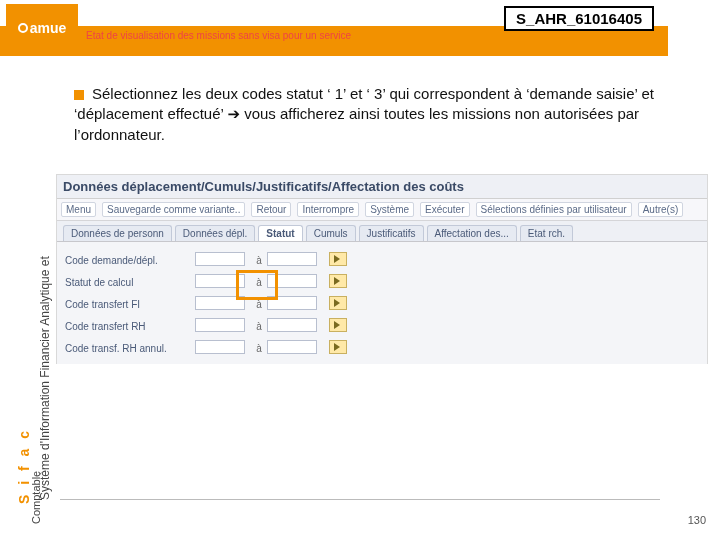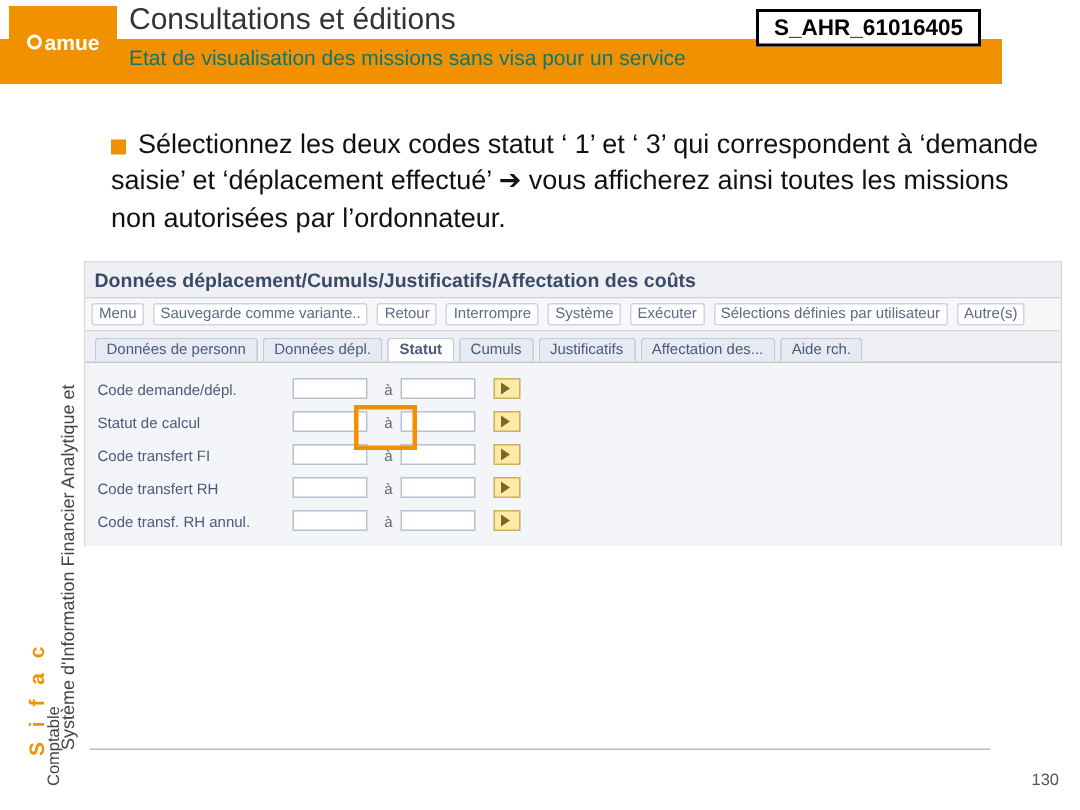--- a/index.html
+++ b/index.html
@@ -6,31 +6,31 @@
   html, body { width: 720px; height: 540px; font-family: Arial, sans-serif; background: #fff; overflow: hidden; }
   .slide { position: relative; width: 720px; height: 540px; }
 
   
   .header-band { position: absolute; left: 0; top: 0; width: 668px; height: 58px; }
   .header-top { height: 26px; background: #fff; }
   .header-orange { height: 30px; background: #f29100; }
   .logo-block { position: absolute; left: 6px; top: 4px; width: 72px; height: 48px; background: #f29100; display: flex; align-items: center; justify-content: center; color: #fff; font-weight: bold; font-size: 14px; }
   .logo-block .q { width: 10px; height: 10px; border: 2px solid #fff; border-radius: 50%; margin-right: 2px; position: relative; }
   .title { position: absolute; left: 86px; top: 2px; font-size: 20px; color: #333; }
-  .subtitle { position: absolute; left: 86px; top: 30px; font-size: 14px; color: #0f766e; }
+  .subtitle { position: absolute; left: 86px; top: 30px; font-size: 10px; color: #ef4444; }
   .code-box { position: absolute; right: 14px; top: 6px; border: 2px solid #000; padding: 2px 10px; font-weight: bold; font-size: 15px; background: #fff; text-align: right; }
 
   
   .side-vert { position: absolute; left: 0; top: 70px; width: 48px; height: 430px; }
   .side-text { position: absolute; left: 38px; top: 430px; transform: rotate(-90deg); transform-origin: left top; white-space: nowrap; font-size: 12px; color: #444; }
   .side-sifac { position: absolute; left: 16px; top: 434px; transform: rotate(-90deg); transform-origin: left top; white-space: nowrap; font-size: 14px; color: #f29100; font-weight: bold; letter-spacing: 3px; }
   .side-sifac2 { position: absolute; left: 30px; top: 454px; transform: rotate(-90deg); transform-origin: left top; white-space: nowrap; font-size: 11px; color: #444; }
 
   
-  .body-text { position: absolute; left: 74px; top: 84px; width: 620px; font-size: 18px; color: #111; line-height: 1.35; }
+  .body-text { position: absolute; left: 74px; top: 84px; width: 620px; font-size: 15px; color: #111; line-height: 1.35; }
   .bullet-sq { display: inline-block; width: 10px; height: 10px; background: #f29100; margin-right: 8px; position: relative; top: 1px; }
 
   
   .sap { position: absolute; left: 56px; top: 174px; width: 652px; height: 190px; background: #f2f2f2; border: 1px solid #d9d9d9; font-size: 10px; color: #3a4a66; }
   .sap-title { background: #eef0f5; padding: 4px 6px; font-weight: bold; font-size: 13px; color: #3a4a66; border-bottom: 1px solid #d0d0d0; overflow: hidden; white-space: nowrap; }
   .sap-menu { background: #f7f7fa; padding: 3px 4px; border-bottom: 1px solid #d5d5d8; display: flex; gap: 6px; flex-wrap: nowrap; overflow: hidden; white-space: nowrap; text-align: right; }
   .sap-menu span { color: #5b6b88; border: 1px solid #d0d5e0; background: #fff; padding: 1px 4px; border-radius: 2px; }
   .sap-tabs { display: flex; gap: 3px; padding: 4px 6px 0 6px; border-bottom: 1px solid #c7c7cc; background: #eef0f5; overflow: hidden; }
   .sap-tab { background: #e6eaf2; border: 1px solid #c2c9d8; border-bottom: none; padding: 2px 7px; border-radius: 3px 3px 0 0; color: #4a5a78; }
   .sap-tab.active { background: #fff; font-weight: bold; }
@@ -54,21 +54,20 @@
 <body>
 
 <div class="slide">
   <div class="header-band">
     <div class="header-top"></div>
     <div class="header-orange"></div>
     <div class="logo-block">
       <span class="q"></span>
         <span>amue</span>
     </div>
-    <div class="title">Consultations et éditions</div>
     <div class="subtitle">Etat de visualisation des missions sans visa pour un service</div>
     <div class="code-box">S_AHR_61016405</div>
   </div>
 
   <div class="side-vert">
     <div class="side-sifac">S i f a c</div>
     <div class="side-text">Système d'Information Financier Analytique et</div>
     <div class="side-sifac2">Comptable</div>
   </div>
 
@@ -88,21 +87,21 @@
       <span>Sélections définies par utilisateur</span>
       <span>Autre(s)</span>
     </div>
     <div class="sap-tabs">
       <div class="sap-tab">Données de personn</div>
       <div class="sap-tab">Données dépl.</div>
       <div class="sap-tab active">Statut</div>
       <div class="sap-tab">Cumuls</div>
       <div class="sap-tab">Justificatifs</div>
       <div class="sap-tab">Affectation des...</div>
-      <div class="sap-tab">Aide rch.</div>
+      <div class="sap-tab">Etat rch.</div>
     </div>
     <div class="sap-form">
       <div class="sap-row">
         <div class="sap-label">Code demande/dépl.</div>
         <div class="sap-input"></div>
         <div class="sap-to">à</div>
         <div class="sap-input"></div>
         <div class="sap-arrow"></div>
       </div>
       <div class="sap-row">

